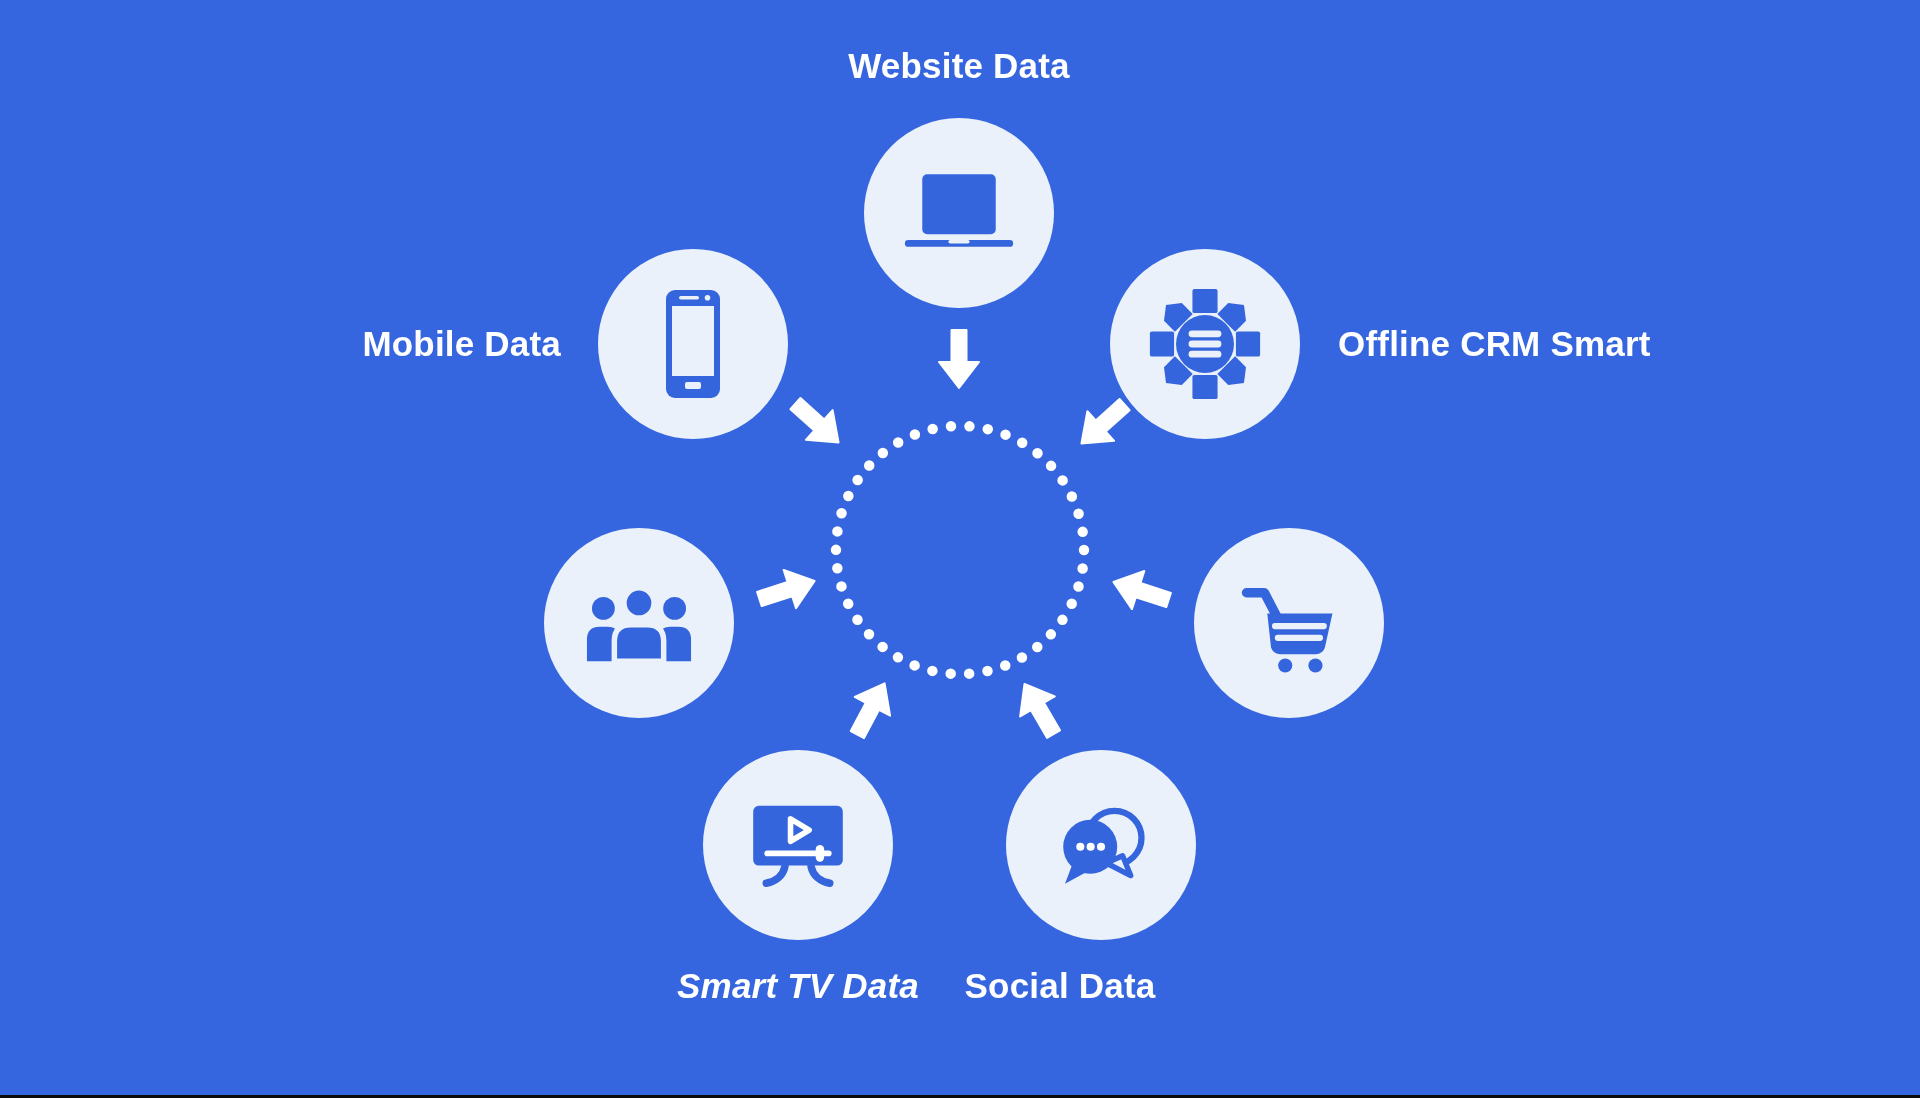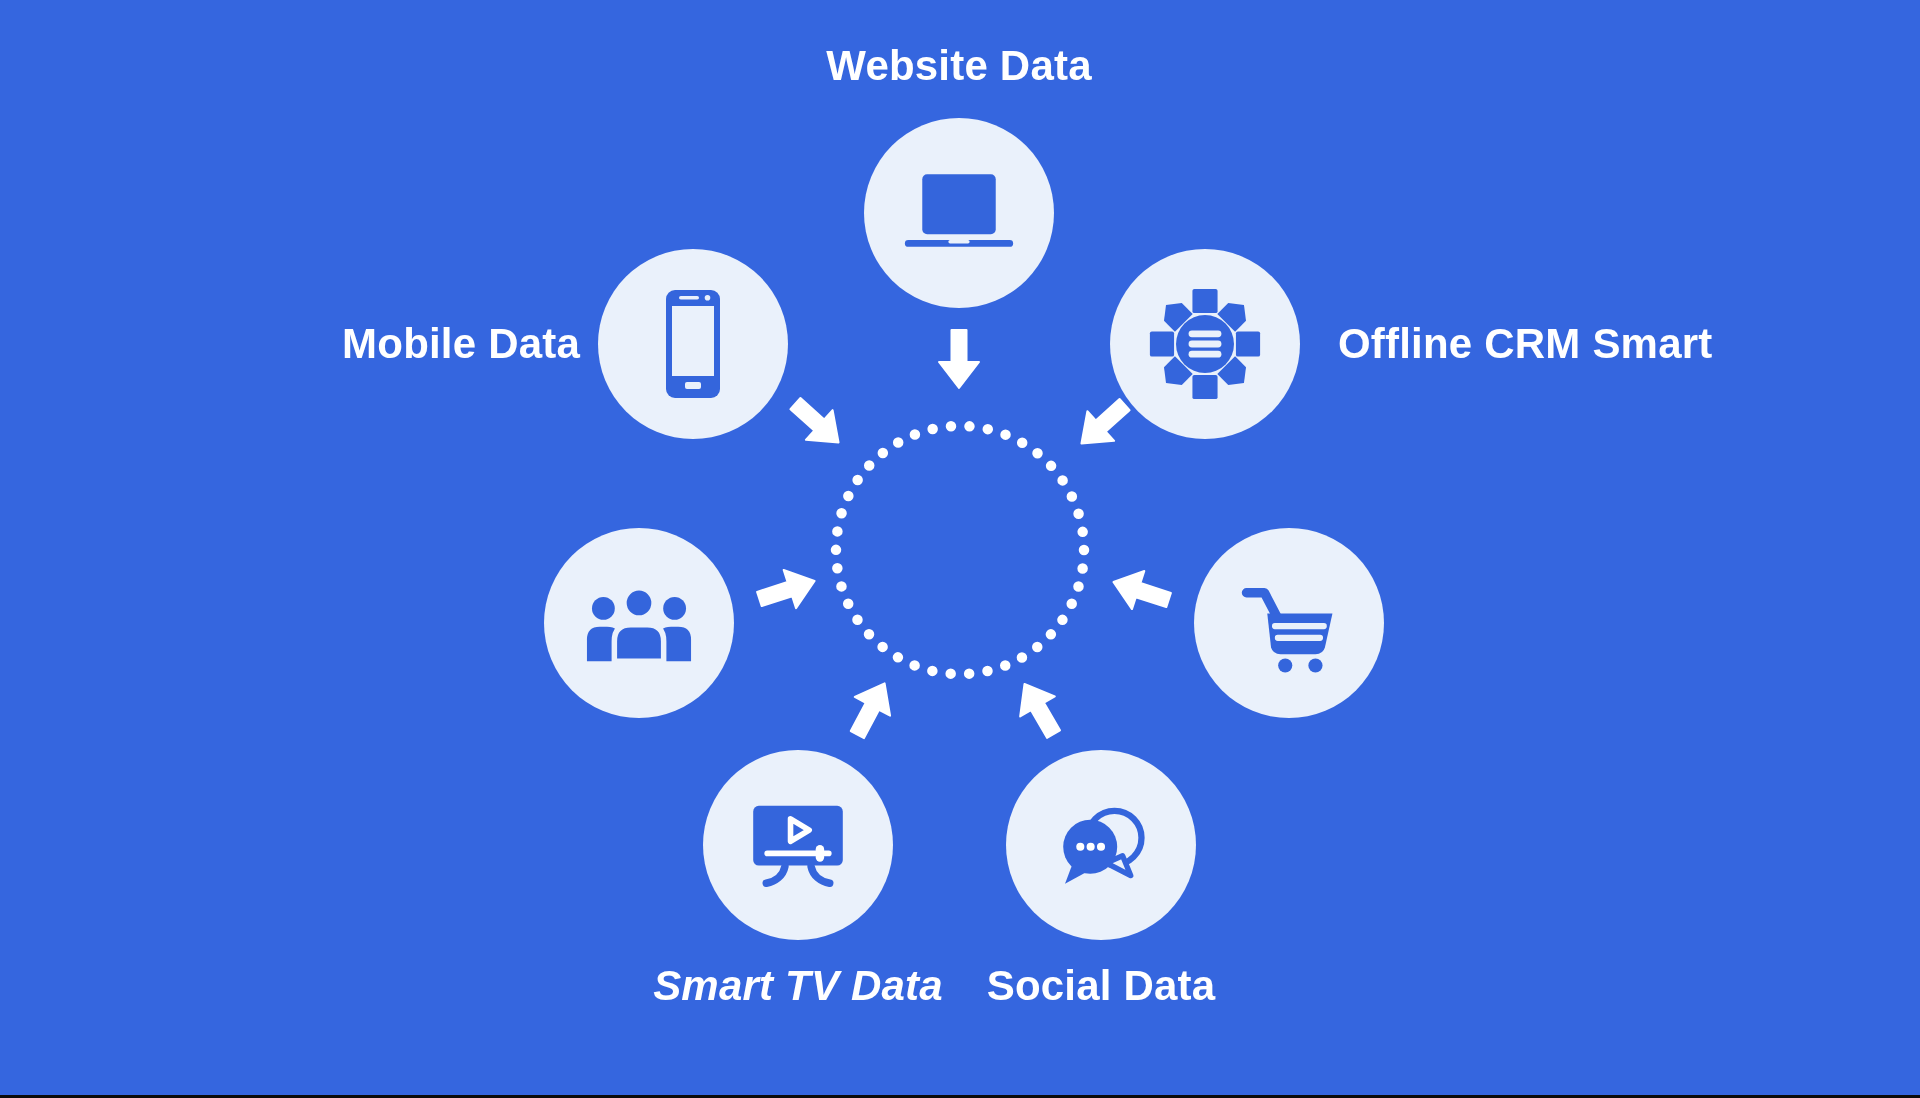--- a/index.html
+++ b/index.html
@@ -18,21 +18,21 @@
   .stage{position:relative;width:1920px;height:1098px;background:var(--bg);}
   .overlay{position:absolute;left:0;top:0;width:1920px;height:1098px;pointer-events:none;}
   .node-circle{
     position:absolute;width:190px;height:190px;border-radius:50%;
     background:var(--circle);
     display:flex;align-items:center;justify-content:center;
   }
   .label{
     position:absolute;
     color:var(--text);
-    font-size:42px;font-weight:700;line-height:44px;
+    font-size:35px;font-weight:700;line-height:44px;
     letter-spacing:0.2px;
     white-space:nowrap;
   }
   .label.center-align{text-align:center;transform:translateX(-50%);}
   .label.right-align{text-align:right;transform:translateX(-100%);}
   .dmp-label{
     position:absolute;left:960px;top:517px;width:400px;margin-left:-200px;
     text-align:center;color:var(--text);
     font-size:54px;font-weight:700;line-height:66px;letter-spacing:1px;
   }
@@ -84,21 +84,21 @@
 
   <div class="label center-align" style="left:959px;top:44px;">Website Data</div>
   <div class="node-circle" style="left:864px;top:118px;">
     <svg width="116" height="82" viewBox="0 0 120 84">
       <rect x="22" y="2" width="76" height="62" rx="5" fill="var(--blue)"></rect>
       <rect x="4" y="70" width="112" height="7" rx="3.5" fill="var(--blue)"></rect>
       <rect x="49" y="70" width="22" height="3.5" rx="1.75" fill="var(--circle)"></rect>
     </svg>
   </div>
 
-  <div class="label right-align" style="left:580px;top:322px;">Mobile Data</div>
+  <div class="label right-align" style="left:561px;top:322px;">Mobile Data</div>
   <div class="node-circle" style="left:598px;top:249px;">
     <svg width="64" height="112" viewBox="0 0 64 112">
       <rect x="5" y="2" width="54" height="108" rx="9" fill="var(--blue)"></rect>
       <rect x="11" y="18" width="42" height="70" fill="var(--circle)"></rect>
       <rect x="18" y="8" width="20" height="3.5" rx="1.75" fill="var(--circle)"></rect>
       <circle cx="46.5" cy="9.8" r="2.8" fill="var(--circle)"></circle>
       <rect x="24" y="94" width="16" height="7" rx="2" fill="var(--circle)"></rect>
     </svg>
   </div>
 
@@ -171,21 +171,21 @@
     <svg width="112" height="94" viewBox="0 0 120 100">
       <rect x="12" y="8" width="96" height="64" rx="6" fill="var(--blue)"></rect>
       <path d="M52,22 L72,34 L52,46 Z" fill="none" stroke="#FFFFFF" stroke-width="6" stroke-linejoin="round"></path>
       <rect x="24" y="56" width="72" height="6" rx="3" fill="#FFFFFF"></rect>
       <rect x="79" y="50" width="9" height="18" rx="4.5" fill="#FFFFFF"></rect>
       <path d="M46,73 C44,83 36,89 26,91" fill="none" stroke="var(--blue)" stroke-width="8" stroke-linecap="round"></path>
       <path d="M74,73 C76,83 84,89 94,91" fill="none" stroke="var(--blue)" stroke-width="8" stroke-linecap="round"></path>
     </svg>
   </div>
 
-  <div class="label center-align" style="left:1101px;top:964px;">Social Data</div>
+  <div class="label center-align" style="left:1060px;top:964px;">Social Data</div>
   <div class="node-circle" style="left:1006px;top:750px;">
     <svg width="108" height="92" viewBox="0 0 120 100">
       <circle cx="75" cy="42" r="30" fill="var(--circle)" stroke="var(--blue)" stroke-width="7"></circle>
       <polygon points="84,62 93,84 66,70" fill="var(--circle)" stroke="var(--blue)" stroke-width="6" stroke-linejoin="round"></polygon>
       <polygon points="28,72 20,93 46,79" fill="var(--blue)"></polygon>
       <circle cx="48" cy="52" r="30" fill="var(--blue)"></circle>
       <circle cx="37" cy="52" r="4.5" fill="#FFFFFF"></circle>
       <circle cx="48.5" cy="52" r="4.5" fill="#FFFFFF"></circle>
       <circle cx="60" cy="52" r="4.5" fill="#FFFFFF"></circle>
     </svg>

